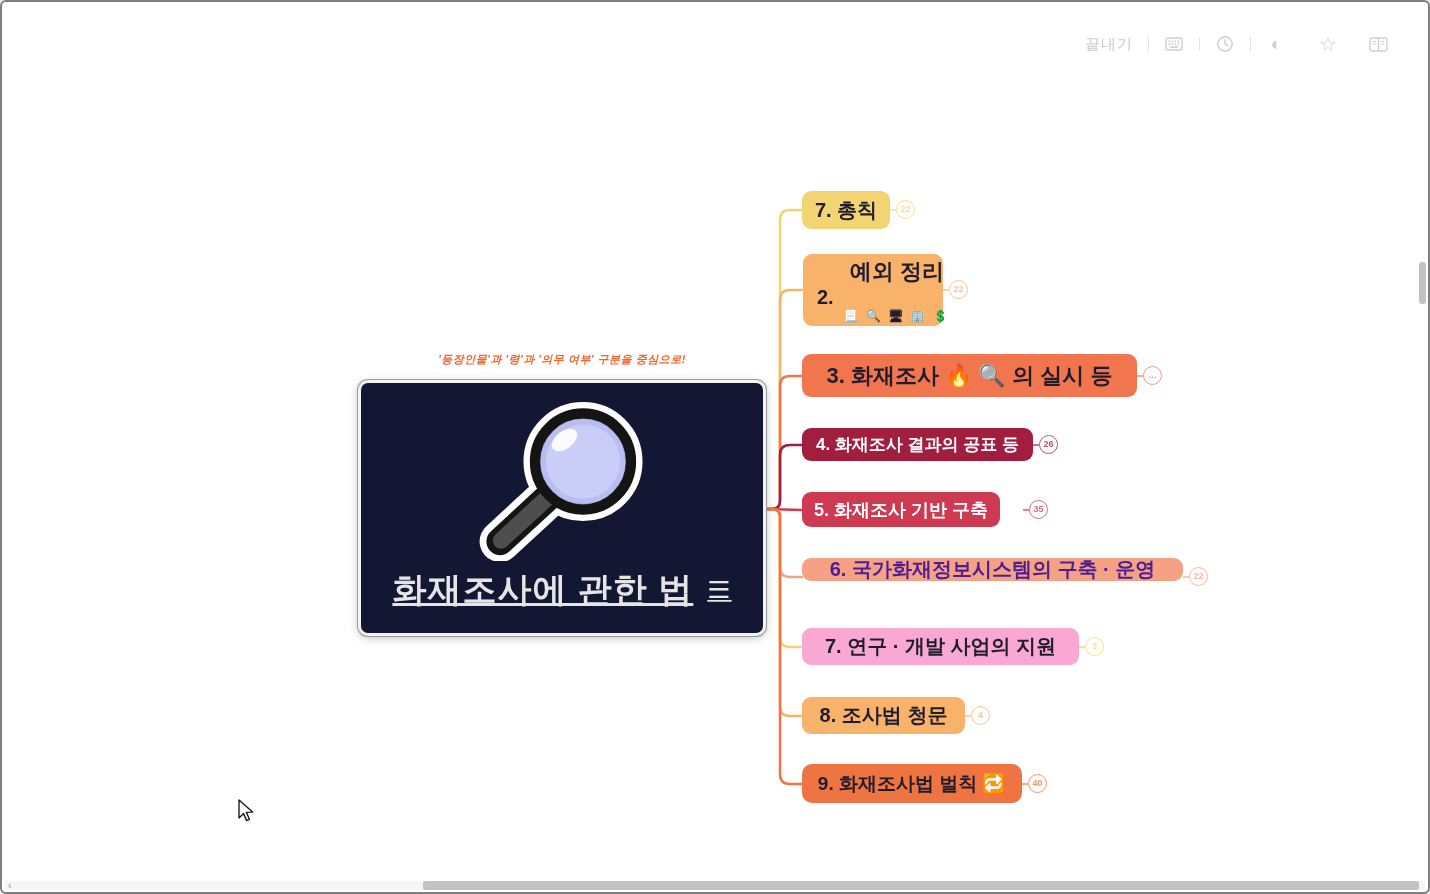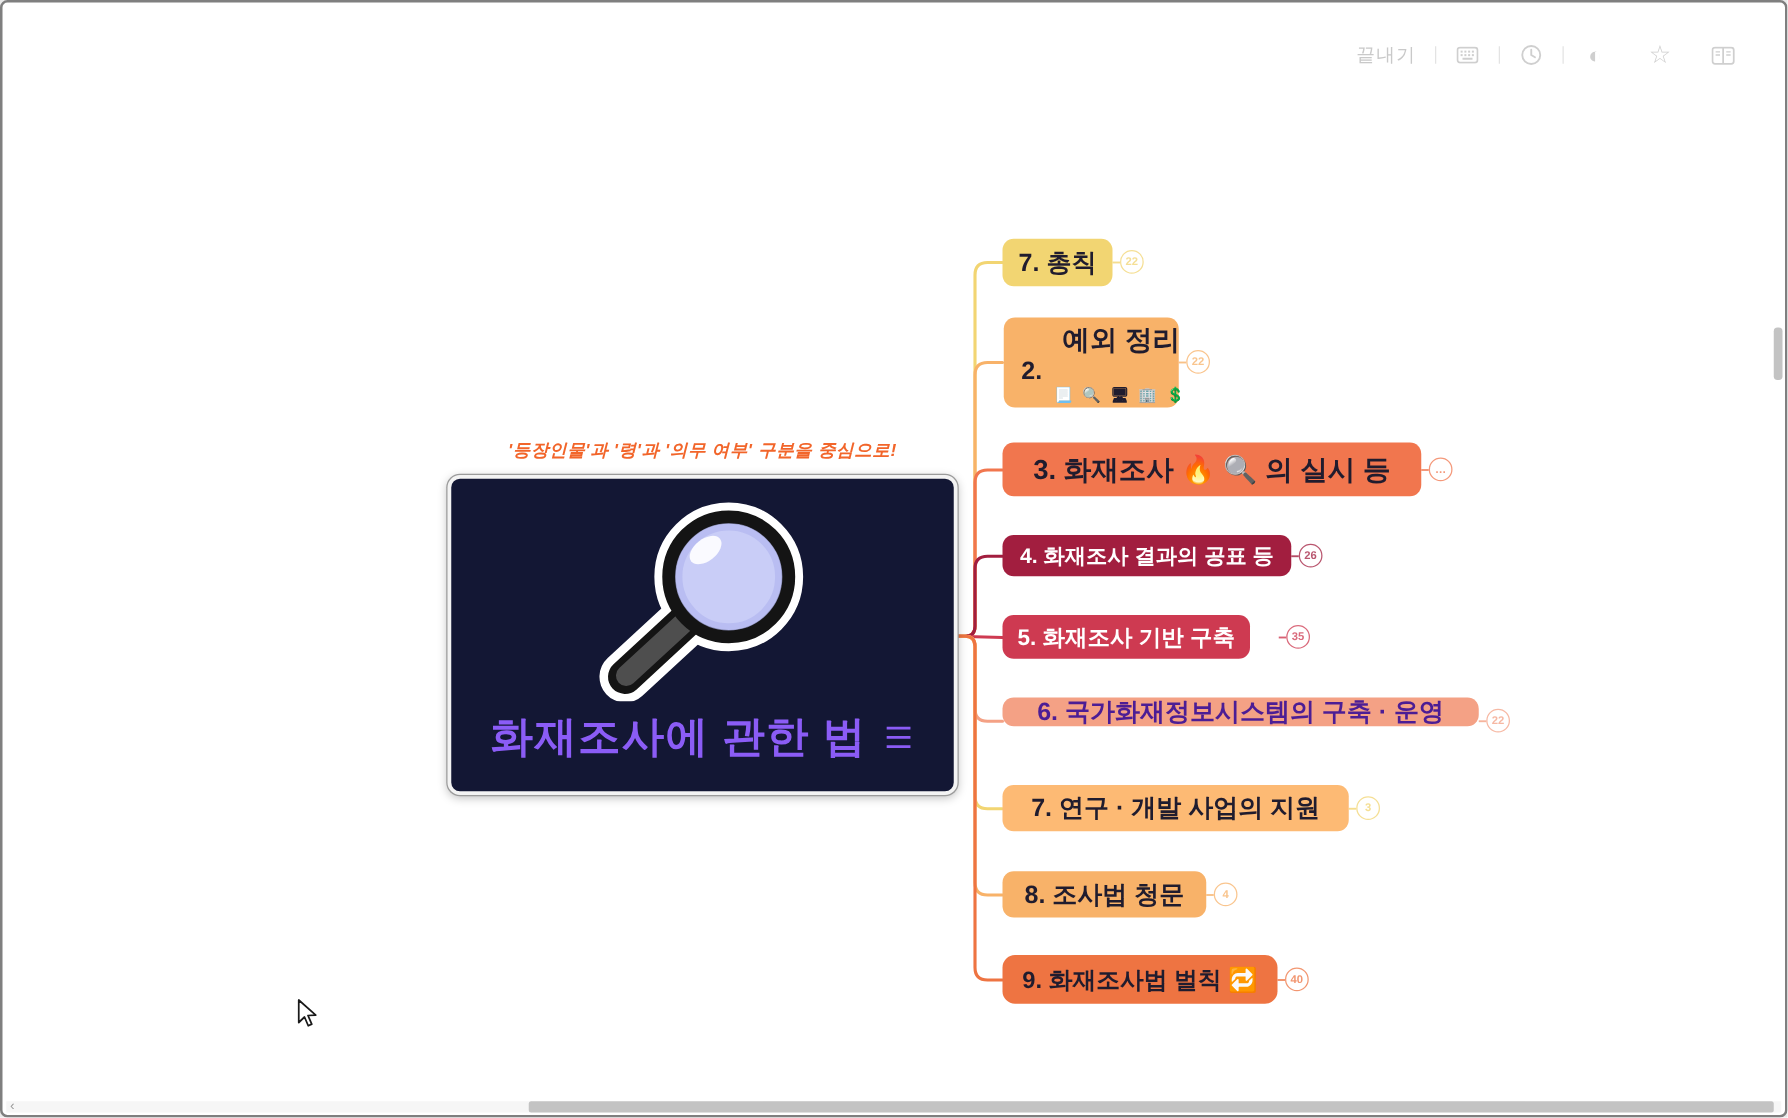--- a/index.html
+++ b/index.html
@@ -34,28 +34,28 @@
   .central{
     position:absolute;left:356px;top:378px;width:408px;height:256px;z-index:3;
     box-sizing:border-box;
     background:#131734;border:3px solid #f3f3f3;border-radius:10px;
     box-shadow:0 0 0 1px #9b9b9b,0 2px 8px rgba(0,0,0,.25);
     display:flex;flex-direction:column;align-items:center;justify-content:flex-start;
   }
   .central .art{margin-top:18px;}
   .central .title-row{
     display:flex;align-items:center;gap:14px;margin-top:6px;
-    color:#8b5cf6;font-weight:bold;font-size:34px;letter-spacing:1px;
+    color:#e5e5e5;font-weight:bold;font-size:34px;letter-spacing:1px;text-decoration:underline;
   }
   .central .notes{font-size:26px;font-weight:bold;transform:scaleY(.9);}
 
   .annotation{
     position:absolute;left:356px;top:350px;width:408px;z-index:3;
     text-align:center;color:#f2652a;
-    font-size:14px;font-weight:bold;font-style:italic;letter-spacing:.5px;
+    font-size:11px;font-weight:bold;font-style:italic;letter-spacing:.5px;
     white-space:nowrap;
   }
 
   .node{
     position:absolute;z-index:2;
     box-sizing:border-box;border-radius:9px;
     display:flex;align-items:center;justify-content:center;
     font-weight:bold;white-space:nowrap;
     color:#201c2e;
   }
@@ -205,21 +205,21 @@
     </div>
   <div class="node n4" style="left: 800px; top: 426px; width: 231px; height: 33px; background: rgb(162, 30, 63); color: rgb(255, 255, 255);">
       <span>4. 화재조사 결과의 공표 등</span>
     </div>
   <div class="node n5" style="left: 800px; top: 490px; width: 198px; height: 35px; background: rgb(206, 58, 81); color: rgb(255, 255, 255);">
       <span>5. 화재조사 기반 구축</span>
     </div>
   <div class="node n6" style="left: 800px; top: 556px; width: 381px; height: 23px; background: rgb(244, 161, 133); color: #4c1d95;">
       <span>6. 국가화재정보시스템의 구축 · 운영</span>
     </div>
-  <div class="node n7" style="left: 800px; top: 626px; width: 277px; height: 37px; background: #fdba74; color: rgb(32, 28, 46);">
+  <div class="node n7" style="left: 800px; top: 626px; width: 277px; height: 37px; background: #f9a8d4; color: rgb(32, 28, 46);">
       <span>7. 연구 · 개발 사업의 지원</span>
     </div>
   <div class="node n8" style="left: 800px; top: 695px; width: 163px; height: 37px; background: rgb(248, 178, 105); color: rgb(32, 28, 46);">
       <span>8. 조사법 청문</span>
     </div>
   <div class="node n9" style="left: 800px; top: 762px; width: 220px; height: 39px; background: rgb(238, 116, 66); color: rgb(32, 28, 46); border-radius: 10px;">
       <span>9. 화재조사법 벌칙 🔁</span>
     </div>
 
   <span class="badge" style="left: 894px; top: 198px; border-color: rgb(242, 213, 114); color: rgb(242, 213, 114);">22</span>

